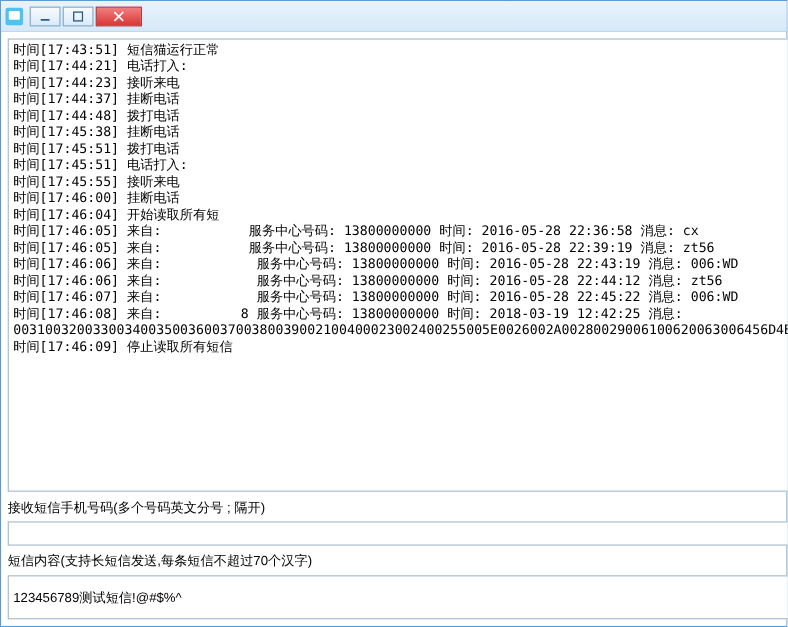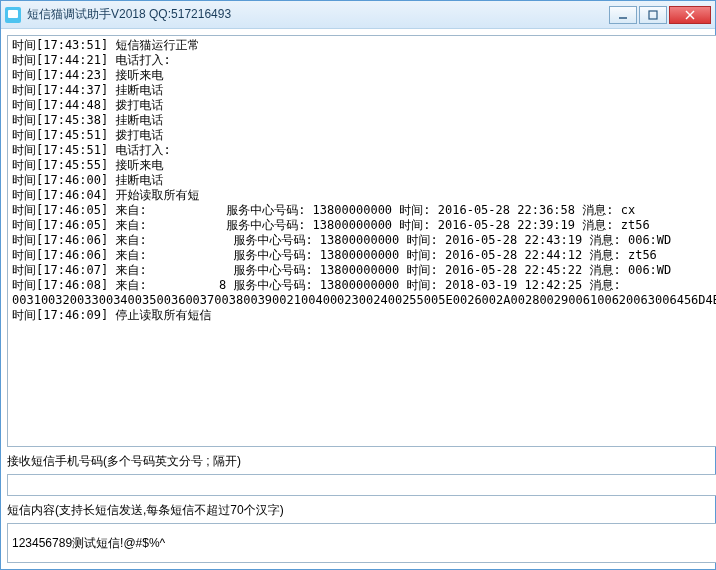--- a/index.html
+++ b/index.html
@@ -22,21 +22,20 @@
 .field-label { font-size: 12px; color: #000; margin-top: 2px; }
 .text-input { border: 1px solid #a0b8cc; padding: 3px 4px; font-size: 12px; background: #fff; width: 100%; font-family: SimSun, Arial; }
 .sms-content { height: 40px; }
 </style>
 </head>
 <body>
 
 <div class="window">
   <div class="titlebar">
     <div class="app-icon"></div>
-    <div class="title">短信猫调试助手V2018   QQ:517216493</div>
     <div class="win-controls">
       <div class="win-btn">
           <svg viewBox="0 0 10 10">
             <line x1="1" y1="8" x2="9" y2="8" stroke="currentColor" stroke-width="1.5"></line>
           </svg>
         </div>
       <div class="win-btn">
           <svg viewBox="0 0 10 10">
             <rect x="1" y="1" width="8" height="8" fill="none" stroke="currentColor" stroke-width="1.2"></rect>
           </svg>

